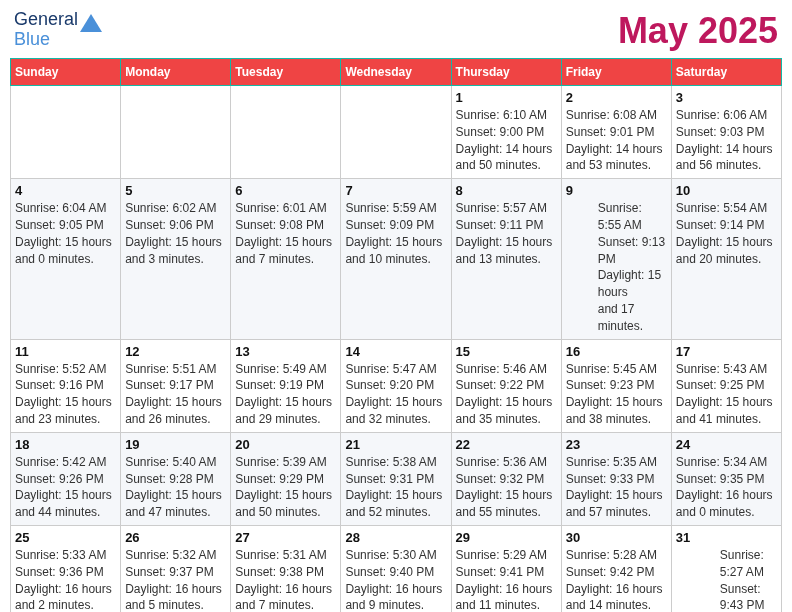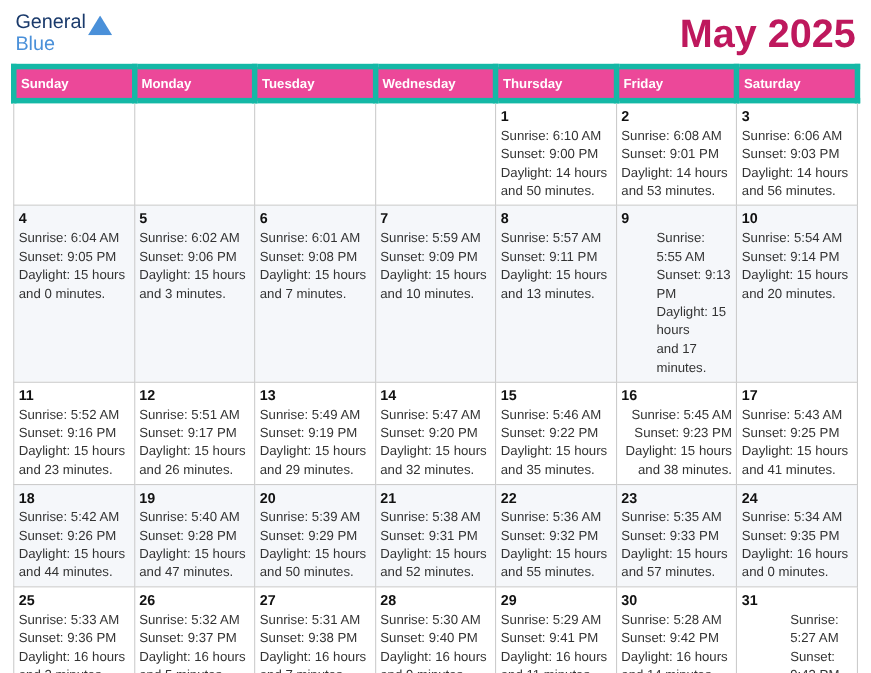--- a/index.html
+++ b/index.html
@@ -38,27 +38,27 @@
     .subtitle {
       font-size: 14px;
       color: #333;
     }
     table {
       width: 100%;
       border-collapse: collapse;
       font-size: 11px;
     }
     thead tr th {
-      background-color: #ec4899;
+      background-color: #ef4444;
       color: #fff;
       padding: 6px 4px;
       text-align: left;
       font-size: 12px;
       font-weight: bold;
-      border: 5px solid #14b8a6;
+      border: 1px solid #14b8a6;
     }
     tbody tr td {
       border: 1px solid #ccc;
       vertical-align: top;
       padding: 4px 4px;
       width: calc(100% / 7);
       height: 80px;
       background: #fff;
     }
     tbody tr:nth-child(even) td {
@@ -216,21 +216,21 @@
         </td>
         <td>
           <div class="day-num">15</div>
           <div class="day-info" style="white-space: pre-line;">Sunrise: 5:46 AM
 Sunset: 9:22 PM
 Daylight: 15 hours
 and 35 minutes.</div>
         </td>
         <td>
           <div class="day-num">16</div>
-          <div class="day-info" style="white-space: pre-line; text-align: right;">Sunrise: 5:45 AM
+          <div class="day-info" style="white-space: pre-line;">Sunrise: 5:45 AM
 Sunset: 9:23 PM
 Daylight: 15 hours
 and 38 minutes.</div>
         </td>
         <td>
           <div class="day-num">17</div>
           <div class="day-info" style="white-space: pre-line;">Sunrise: 5:43 AM
 Sunset: 9:25 PM
 Daylight: 15 hours
 and 41 minutes.</div>

